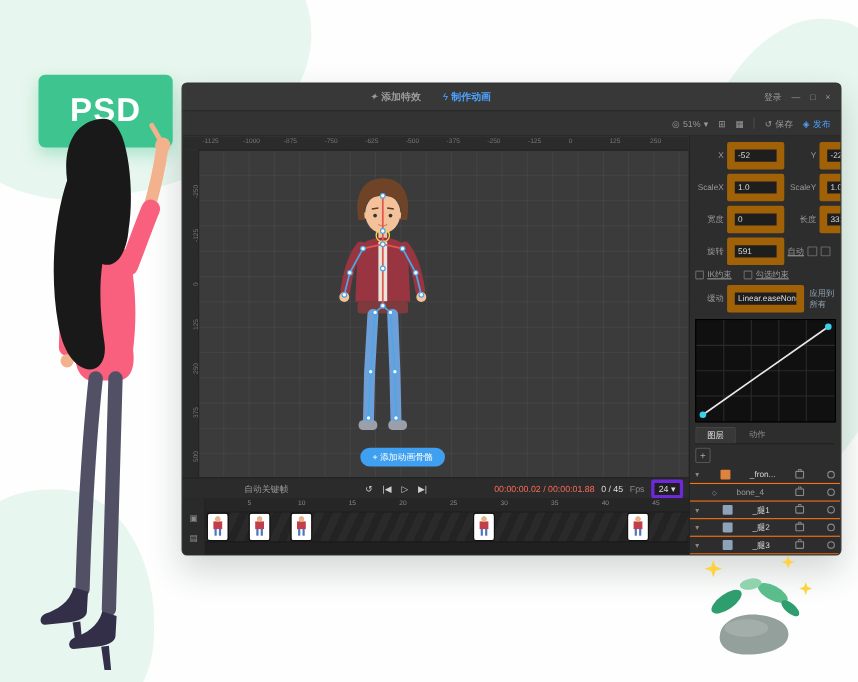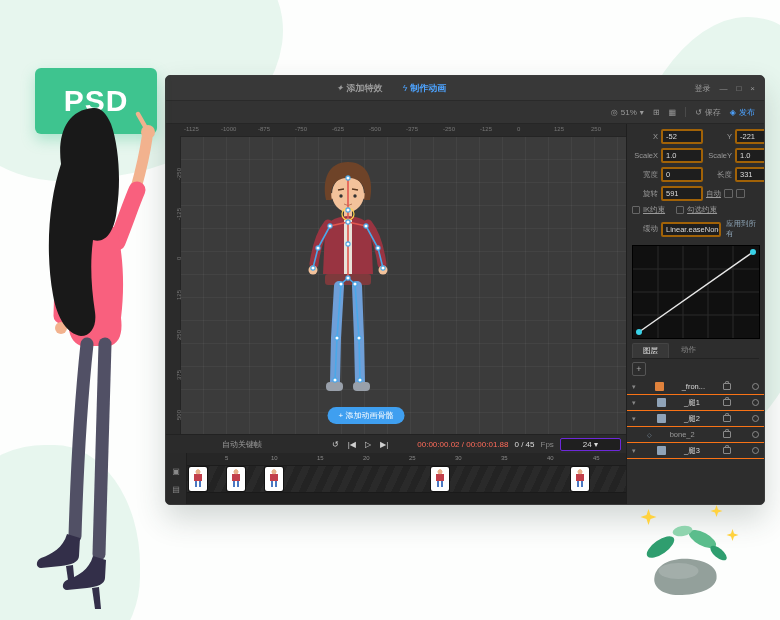--- a/index.html
+++ b/index.html
@@ -49,41 +49,41 @@
             font-size:8px;padding:3px 11px;border-radius:9px;white-space:nowrap;cursor:pointer;}
 
   
   .playbar{height:18px;background:#2b2b2b;border-top:1px solid #222;display:flex;align-items:center;font-size:8px;position:relative;}
   .auto{margin-left:56px;color:#999;}
   .transport{margin-left:70px;display:flex;gap:9px;color:#cfcfcf;font-size:8px;}
   .times{margin-left:auto;display:flex;align-items:center;gap:6px;padding-right:5px;}
   .t-cur{color:#ff6b5a;}
   .t-frames{color:#ddd;}
   .fps-label{color:#888;}
-  .fps-box{background:#1f1f1f;border:1px solid #6d28d9;padding:0 22px;border-radius:2px;color:#ddd;height:11px;line-height:11px;}
+  .fps-box{background:#1f1f1f;border:3px solid #6d28d9;padding:0 4px;border-radius:2px;color:#ddd;height:11px;line-height:11px;}
 
   
   .timeline{height:55px;background:#252525;display:flex;}
   .tl-left{width:20px;background:#2a2a2a;border-right:1px solid #1e1e1e;display:flex;flex-direction:column;align-items:center;padding-top:14px;gap:9px;color:#8a8a8a;font-size:8px;}
   .tl-main{flex:1;position:relative;}
   .tl-ruler{height:12px;position:relative;background:#262626;border-bottom:1px solid #1c1c1c;}
   .ttl{position:absolute;top:2px;font-size:6px;color:#888;}
   .tl-track{height:26px;position:relative;background:repeating-linear-gradient(115deg,#232323 0 7px,#2a2a2a 7px 14px);}
   .thumb{position:absolute;top:1px;width:18px;height:24px;border-radius:2px;box-shadow:0 0 0 1px #121212;
          background:radial-gradient(circle at 50% 20%,#e8b28a 0 2.2px,transparent 2.8px),
                     linear-gradient(#c23f4a,#c23f4a) 50% 40%/8px 7px no-repeat,
                     linear-gradient(#4a78c2,#4a78c2) 40% 76%/2px 9px no-repeat,
                     linear-gradient(#4a78c2,#4a78c2) 60% 76%/2px 9px no-repeat,#fff;}
   .tl-sub{height:17px;background:#202020;border-top:1px solid #1a1a1a;}
 
   
   .inspector{width:138px;background:#2d2d2d;border-left:1px solid #1f1f1f;padding:5px 5px 0;display:flex;flex-direction:column;font-size:7.5px;box-sizing:border-box;}
   .fld-row{display:flex;align-items:center;gap:3px;margin-bottom:4px;}
   .fld-label{width:26px;color:#999;text-align:right;flex:none;}
-  .fld-input{width:32px;background:#1e1e1e;border:2px solid #a16207;border-radius:2px;color:#ddd;padding:1px 3px;height:9px;line-height:9px;flex:none;overflow:hidden;white-space:nowrap;}
+  .fld-input{width:32px;background:#1e1e1e;border:7px solid #a16207;border-radius:2px;color:#ddd;padding:1px 3px;height:9px;line-height:9px;flex:none;overflow:hidden;white-space:nowrap;}
   .fld-input.wide{width:50px;}
   .mini-sq{width:7px;height:7px;border:1px solid #666;border-radius:1px;flex:none;}
   .chk{width:6px;height:6px;border:1px solid #666;border-radius:1px;flex:none;}
   .chk-label{color:#999;text-decoration:underline;}
   .apply{color:#8fa6b8;margin-left:2px;}
   .curve{background:#101010;border:1px solid #000;margin:2px 0 4px;}
   .insp-tabs{display:flex;border-bottom:1px solid #222;gap:2px;}
   .itab{padding:2px 10px;color:#888;cursor:pointer;}
   .itab.active{color:#eee;background:#383838;border:1px solid #444;border-bottom:none;border-radius:2px 2px 0 0;}
   .plus-row{padding:3px 0;}
@@ -339,40 +339,40 @@
         </div>
 
         <div class="layers">
           <div class="lrow">
             <span class="caret">▾</span>
             <span class="lthumb" style="background: rgb(224, 130, 60);"></span>
             <span class="lname">_fron...</span>
             <span class="ico-lock"></span>
             <span class="ico-dot"></span>
           </div>
+          <div class="lrow bone">
+            <span class="bone-ic">◇</span>
+            <span class="lname">bone_4</span>
+            <span class="ico-lock"></span>
+            <span class="ico-dot"></span>
+          </div>
           <div class="lrow">
             <span class="caret">▾</span>
             <span class="lthumb" style="background: rgb(143, 163, 184);"></span>
             <span class="lname">_腿1</span>
             <span class="ico-lock"></span>
             <span class="ico-dot"></span>
           </div>
           <div class="lrow">
             <span class="caret">▾</span>
             <span class="lthumb" style="background: rgb(143, 163, 184);"></span>
             <span class="lname">_腿2</span>
             <span class="ico-lock"></span>
             <span class="ico-dot"></span>
           </div>
-          <div class="lrow bone">
-            <span class="bone-ic">◇</span>
-            <span class="lname">bone_2</span>
-            <span class="ico-lock"></span>
-            <span class="ico-dot"></span>
-          </div>
           <div class="lrow">
             <span class="caret">▾</span>
             <span class="lthumb" style="background: rgb(143, 163, 184);"></span>
             <span class="lname">_腿3</span>
             <span class="ico-lock"></span>
             <span class="ico-dot"></span>
           </div>
 
         </div>
       </div>

